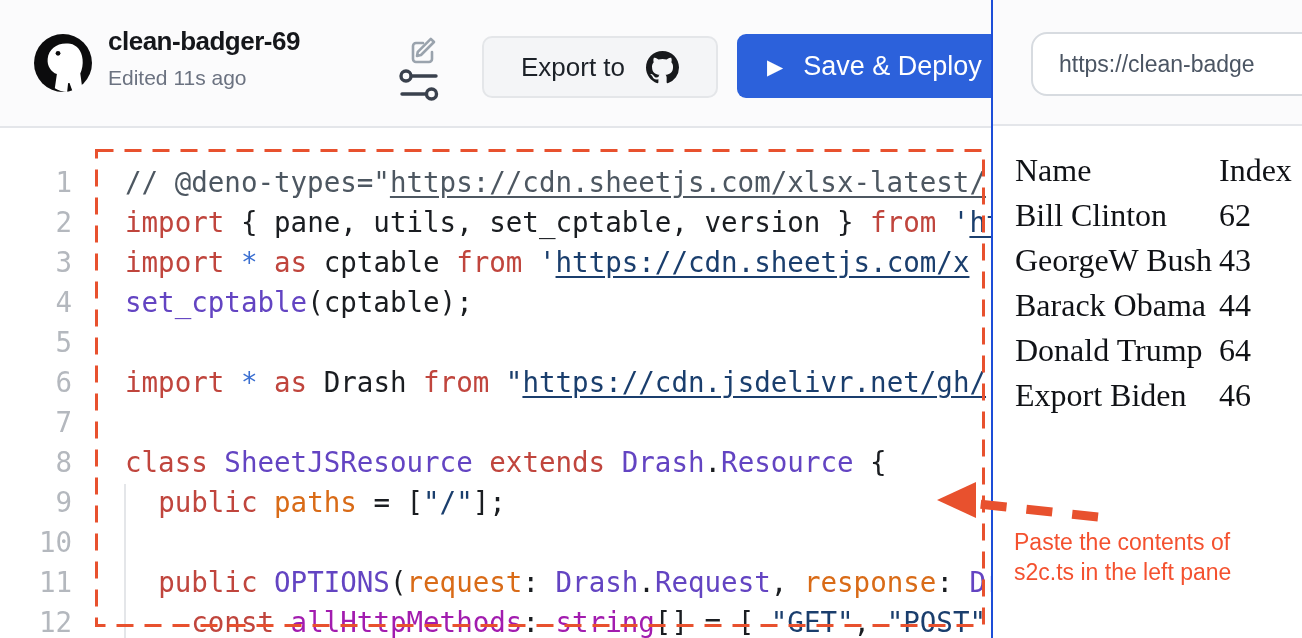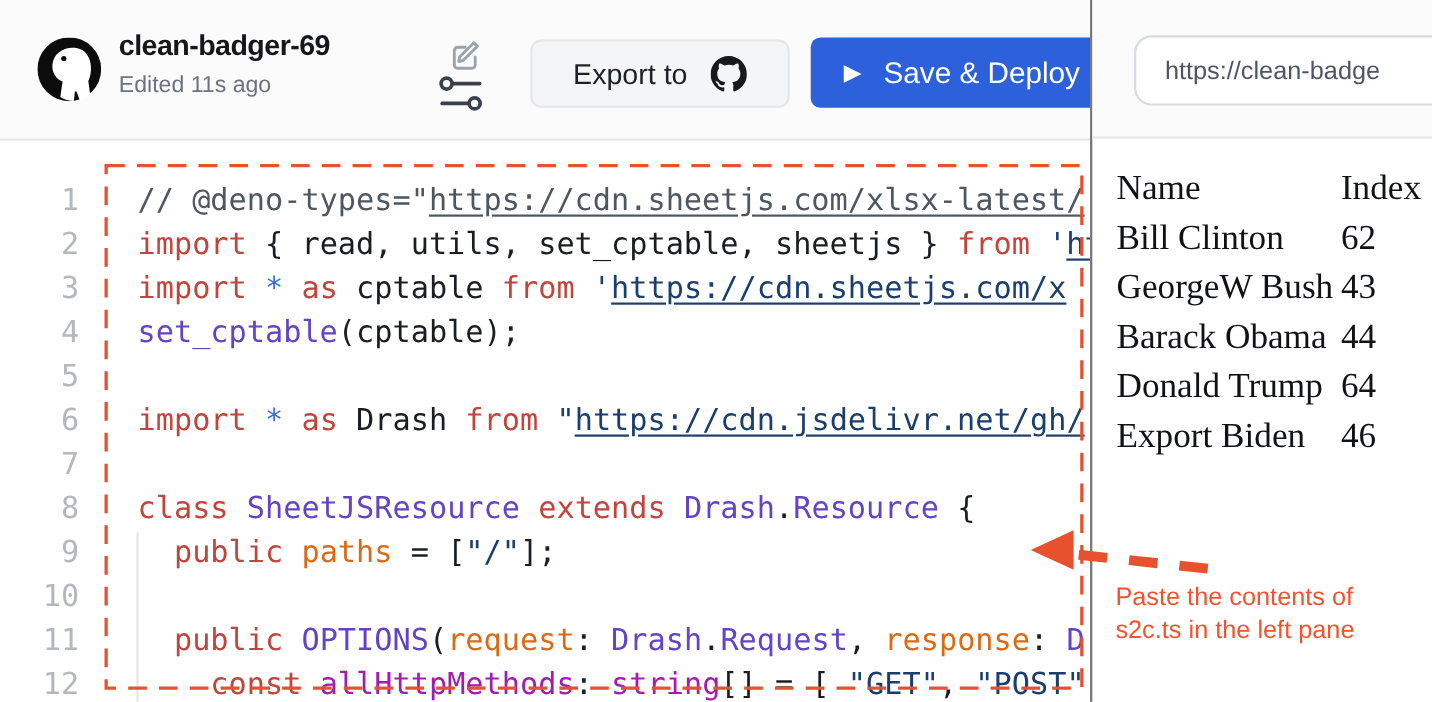--- a/index.html
+++ b/index.html
@@ -47,21 +47,21 @@
   .tok-kw   { color:#c0453d; }
   .tok-st   { color:#3b6fd1; }
   .tok-fn   { color:#6344c2; }
   .tok-prop { color:#d96b17; }
   .tok-str  { color:#1a3e6d; }
   .tok-stru { color:#1a3e6d; text-decoration:underline; text-underline-offset:4px; }
   .tok-vr   { color:#a21caf;text-align:center; }
 
   
   .right-pane { position:absolute; top:0; left:991px; width:311px; height:638px;
-    background:#fff; border-left:2px solid #737373; z-index:2; overflow:hidden; }
+    background:#fff; border-left:2px solid #1d4ed8; z-index:2; overflow:hidden; }
   .pane-header { position:relative; height:126px; background:#fbfbfc;
     border-bottom:2px solid #e4e6ea; }
   .url-input { position:absolute; left:38px; top:32px; width:310px; height:64px;
     border:2px solid #d7dbe0; border-radius:16px; background:#fff;
     font-family:"Liberation Sans", sans-serif; font-size:23px; color:#4b5563;
     padding:0 0 0 26px; outline:none; }
   .pane-body { padding:22px 0 0 22px; }
   .preview-table { border-collapse:collapse; font-family:"Liberation Serif", serif;
     font-size:32px; color:#101216; }
   .preview-table td { padding:0; height:45px; vertical-align:middle; font-weight:normal; }
@@ -112,21 +112,21 @@
 
     <button class="deploy-btn">
       <span class="play">▶</span>
       <span class="lbl">Save &amp; Deploy</span>
     </button>
   </div>
 
   <div class="editor">
     <div class="code-lines" id="code-lines">
         <div class="line"><span class="ln">1</span><span class="ct"><span class="tok-com">// @deno-types="</span><span class="tok-comu">https://cdn.sheetjs.com/xlsx-latest/</span></span></div>
-        <div class="line"><span class="ln">2</span><span class="ct"><span class="tok-kw">import</span><span class="tok-pl"> { read, utils, set_cptable, sheetjs } </span><span class="tok-kw">from</span><span class="tok-pl"> </span><span class="tok-str">'</span><span class="tok-stru">https://cdn.sheetjs.com</span></span></div>
+        <div class="line"><span class="ln">2</span><span class="ct"><span class="tok-kw">import</span><span class="tok-pl"> { pane, utils, set_cptable, version } </span><span class="tok-kw">from</span><span class="tok-pl"> </span><span class="tok-str">'</span><span class="tok-stru">https://cdn.sheetjs.com</span></span></div>
         <div class="line"><span class="ln">3</span><span class="ct"><span class="tok-kw">import</span><span class="tok-pl"> </span><span class="tok-st">*</span><span class="tok-pl"> </span><span class="tok-kw">as</span><span class="tok-pl"> cptable </span><span class="tok-kw">from</span><span class="tok-pl"> </span><span class="tok-str">'</span><span class="tok-stru">https://cdn.sheetjs.com/x</span></span></div>
         <div class="line"><span class="ln">4</span><span class="ct"><span class="tok-fn">set_cptable</span><span class="tok-pl">(cptable);</span></span></div>
         <div class="line"><span class="ln">5</span><span class="ct"></span></div>
         <div class="line"><span class="ln">6</span><span class="ct"><span class="tok-kw">import</span><span class="tok-pl"> </span><span class="tok-st">*</span><span class="tok-pl"> </span><span class="tok-kw">as</span><span class="tok-pl"> Drash </span><span class="tok-kw">from</span><span class="tok-pl"> </span><span class="tok-str">"</span><span class="tok-stru">https://cdn.jsdelivr.net/gh/</span></span></div>
         <div class="line"><span class="ln">7</span><span class="ct"></span></div>
         <div class="line"><span class="ln">8</span><span class="ct"><span class="tok-kw">class</span><span class="tok-pl"> </span><span class="tok-fn">SheetJSResource</span><span class="tok-pl"> </span><span class="tok-kw">extends</span><span class="tok-pl"> </span><span class="tok-fn">Drash</span><span class="tok-pl">.</span><span class="tok-fn">Resource</span><span class="tok-pl"> {</span></span></div>
         <div class="line"><span class="ln">9</span><span class="ct"><span class="tok-pl">  </span><span class="tok-kw">public</span><span class="tok-pl"> </span><span class="tok-prop">paths</span><span class="tok-pl"> = [</span><span class="tok-str">"/"</span><span class="tok-pl">];</span></span></div>
         <div class="line"><span class="ln">10</span><span class="ct"></span></div>
         <div class="line"><span class="ln">11</span><span class="ct"><span class="tok-pl">  </span><span class="tok-kw">public</span><span class="tok-pl"> </span><span class="tok-fn">OPTIONS</span><span class="tok-pl">(</span><span class="tok-prop">request</span><span class="tok-pl">: </span><span class="tok-fn">Drash</span><span class="tok-pl">.</span><span class="tok-fn">Request</span><span class="tok-pl">, </span><span class="tok-prop">response</span><span class="tok-pl">: </span><span class="tok-fn">Drash</span></span></div>
         <div class="line"><span class="ln">12</span><span class="ct"><span class="tok-pl">    </span><span class="tok-kw">const</span><span class="tok-pl"> </span><span class="tok-vr">allHttpMethods</span><span class="tok-pl">: </span><span class="tok-vr">string</span><span class="tok-pl">[] = [ </span><span class="tok-str">"GET"</span><span class="tok-pl">, </span><span class="tok-str">"POST"</span></span></div>

